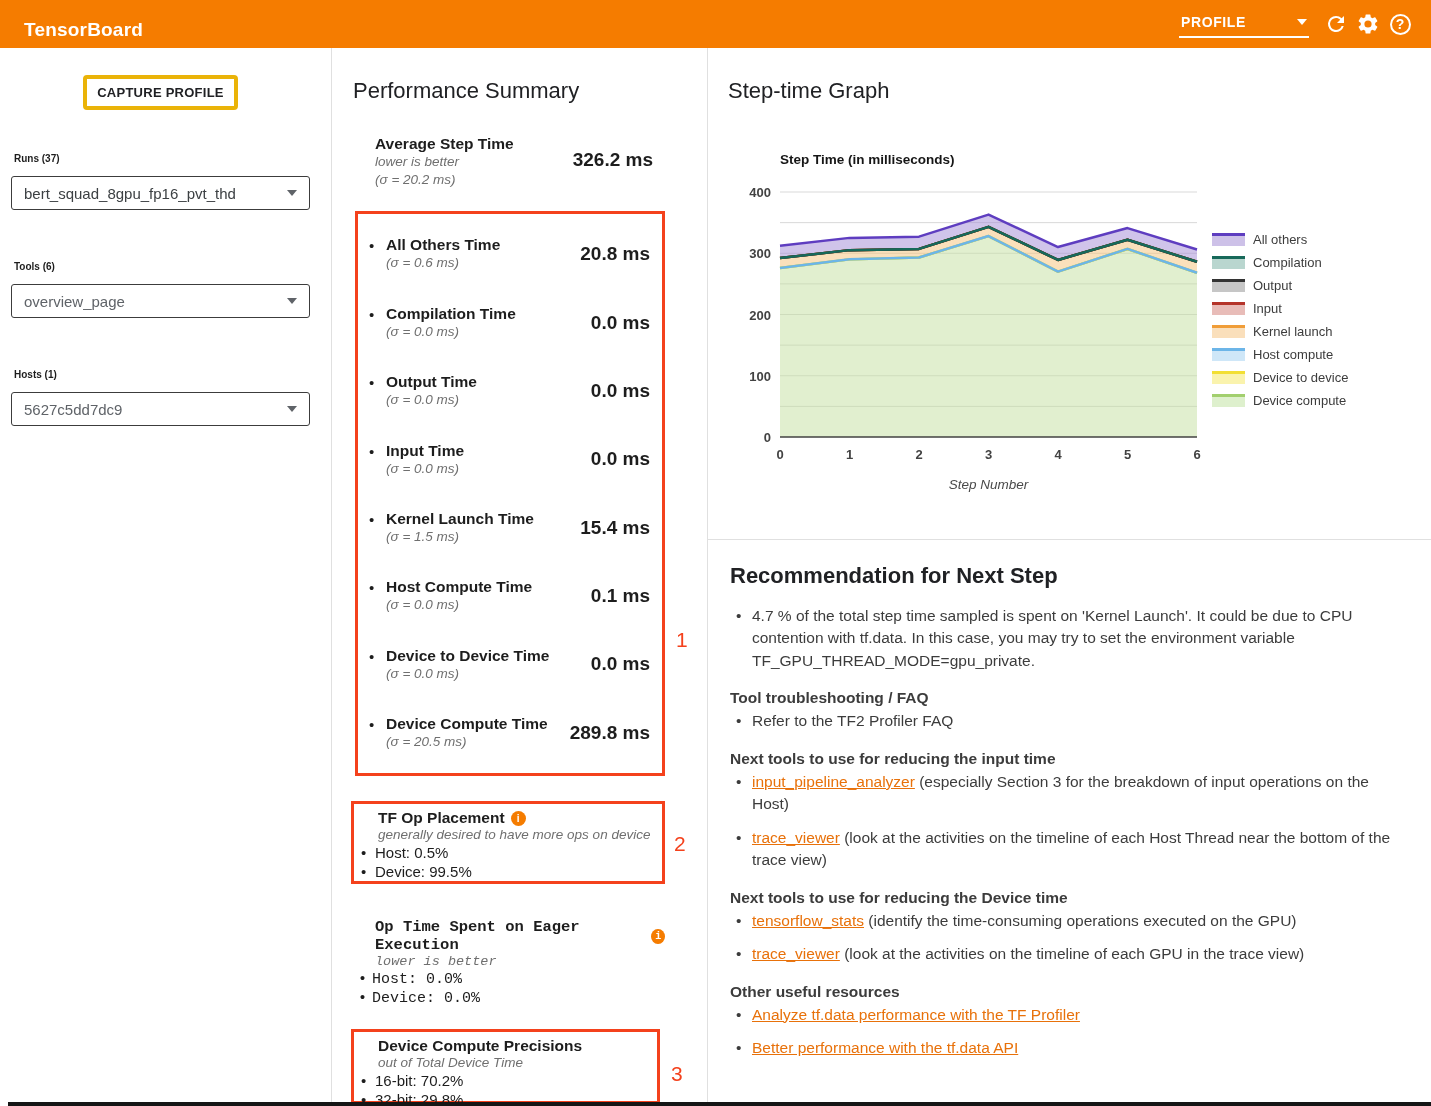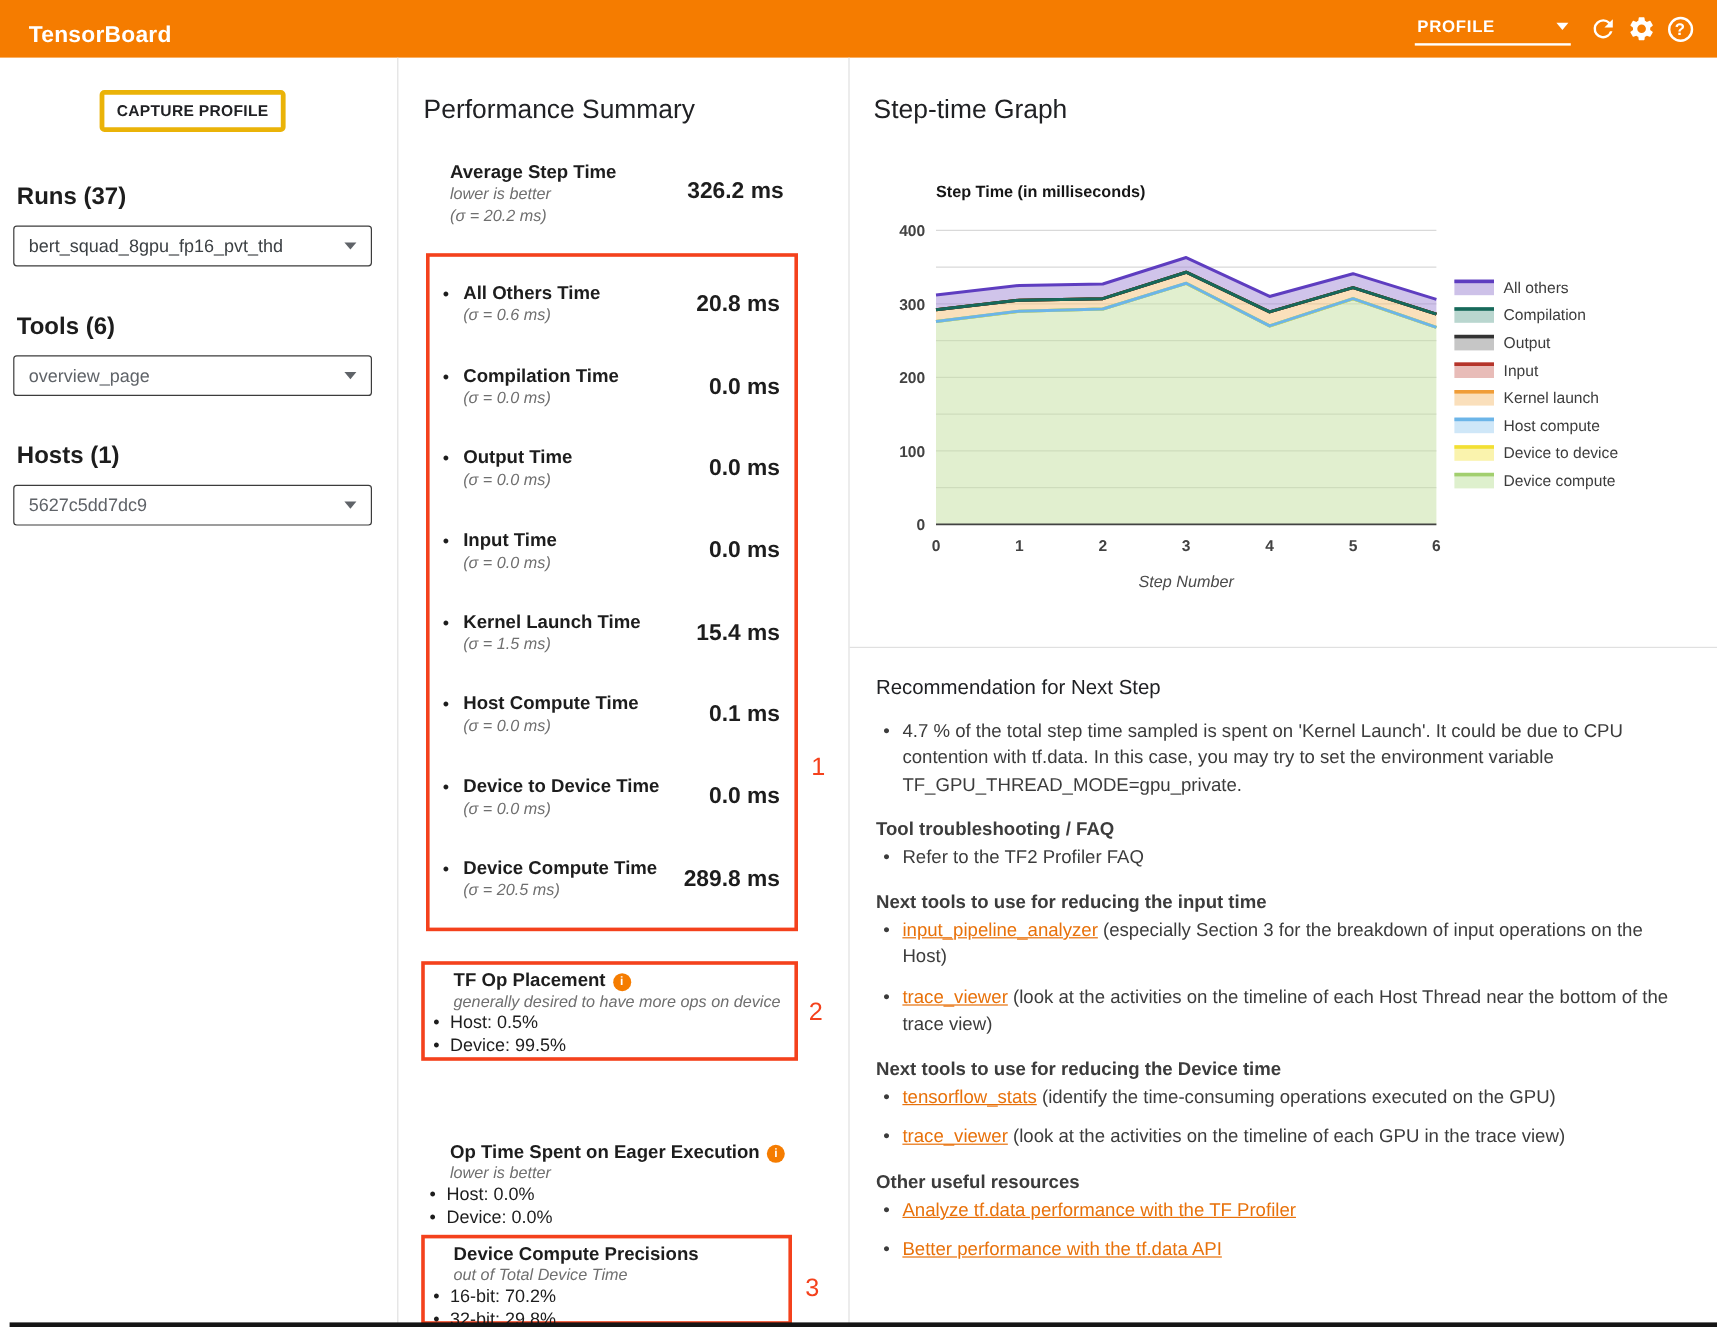--- a/index.html
+++ b/index.html
@@ -26,21 +26,21 @@
   
   .vdiv{position:absolute;top:48px;bottom:0;width:1px;background:var(--line);}
   .hdiv-right{position:absolute;left:708px;right:0;top:539px;height:1px;background:var(--line);}
   .bottom-bar{position:absolute;left:8px;right:0;bottom:0;height:4px;background:#151515;}
 
   
   .capture-btn{position:absolute;left:83px;top:75px;width:155px;height:35px;background:#fff;
     border:4px solid #eab308;border-radius:4px;font-family:"Liberation Sans",sans-serif;
     font-size:13px;font-weight:700;letter-spacing:.25px;color:#202124;cursor:pointer;}
   .side-group{position:absolute;left:11px;width:299px;}
-  .side-label{font-size:20px;font-weight:700;color:#1d1d1d;margin-left:3px;}
+  .side-label{font-size:10px;font-weight:700;color:#1d1d1d;margin-left:3px;}
   .side-select{margin-top:12px;height:34px;border:1.5px solid #3c3c3c;border-radius:3px;background:#fff;
     display:flex;align-items:center;justify-content:space-between;padding:0 12px;cursor:pointer;}
   .side-select .value{font-size:15px;color:#3c4043;}
   .side-select.muted .value{color:#5f6368;}
   .caret-g{width:0;height:0;border-left:5px solid transparent;border-right:5px solid transparent;border-top:6px solid #5f6368;}
 
   
   .h1{font-size:22px;font-weight:400;color:#202124;}
   .mid-title{position:absolute;left:353px;top:78px;}
   .avg-block{position:absolute;left:375px;top:135px;width:278px;}
@@ -56,37 +56,37 @@
   .box2{left:351px;top:801px;width:314px;height:83px;}
   .box3{left:351px;top:1029px;width:309px;height:75px;}
   .stat-block .title-row{display:flex;align-items:center;gap:6px;margin-left:24px;}
   .stat-title{font-size:15.5px;font-weight:700;color:#1d1d1d;}
   .info-icon{width:15px;height:15px;border-radius:50%;background:var(--accent);color:#fff;font-size:10px;font-weight:700;
     display:inline-flex;align-items:center;justify-content:center;font-style:normal;cursor:pointer;}
   .stat-sub{font-size:13.5px;font-style:italic;color:#6f6f6f;margin-left:24px;}
   .stat-list{list-style:none;margin-top:1px;}
   .stat-list li{position:relative;font-size:15px;color:#1d1d1d;padding-left:21px;line-height:1.27;}
   .stat-list li::before{content:"•";position:absolute;left:7px;color:#1d1d1d;}
-  .eager-block{position:absolute;left:351px;top:952px;width:314px;}
+  .eager-block{position:absolute;left:351px;top:918px;width:314px;font-family:Liberation Mono, monospace;}
   .pad-box{padding-top:5px;}
 
   
   .right-title{position:absolute;left:728px;top:78px;}
   #step-chart{position:absolute;left:740px;top:150px;}
   .tick{font:700 13px "Liberation Sans",sans-serif;fill:#424242;}
   .chart-title-svg{font:700 13.5px "Liberation Sans",sans-serif;fill:#161616;}
   .axis-label{font:italic 400 13.5px "Liberation Sans",sans-serif;fill:#4a4a4a;}
   .legend{position:absolute;left:1212px;top:189px;display:flex;flex-direction:column;gap:8px;margin-top:43px;}
   .legend-row{display:flex;align-items:center;gap:8px;}
   .legend-swatch{width:33px;height:13px;display:inline-block;}
   .legend-label{font-size:13px;color:#3c3c3c;}
 
   
   .reco{position:absolute;left:708px;right:6px;top:539px;padding:24px 14px 0 22px;color:var(--ink2);}
-  .reco h2{font-size:17px;font-weight:400;color:#202124;margin-bottom:16px;}
+  .reco h2{font-size:22px;font-weight:700;color:#202124;margin-bottom:16px;}
   .reco ul{list-style:none;margin-bottom:6px;}
   .reco li{position:relative;padding-left:22px;font-size:15.5px;line-height:1.45;margin-bottom:11px;max-width:680px;}
   .reco li::before{content:"•";position:absolute;left:6px;color:#3c3c3c;}
   .reco h3{font-size:15.5px;font-weight:700;color:#3c3c3c;margin-top:17px;margin-bottom:3px;}
   .reco a{color:var(--link);text-decoration:underline;cursor:pointer;}
 </style>
 </head>
 <body>
 
 <div class="page">

